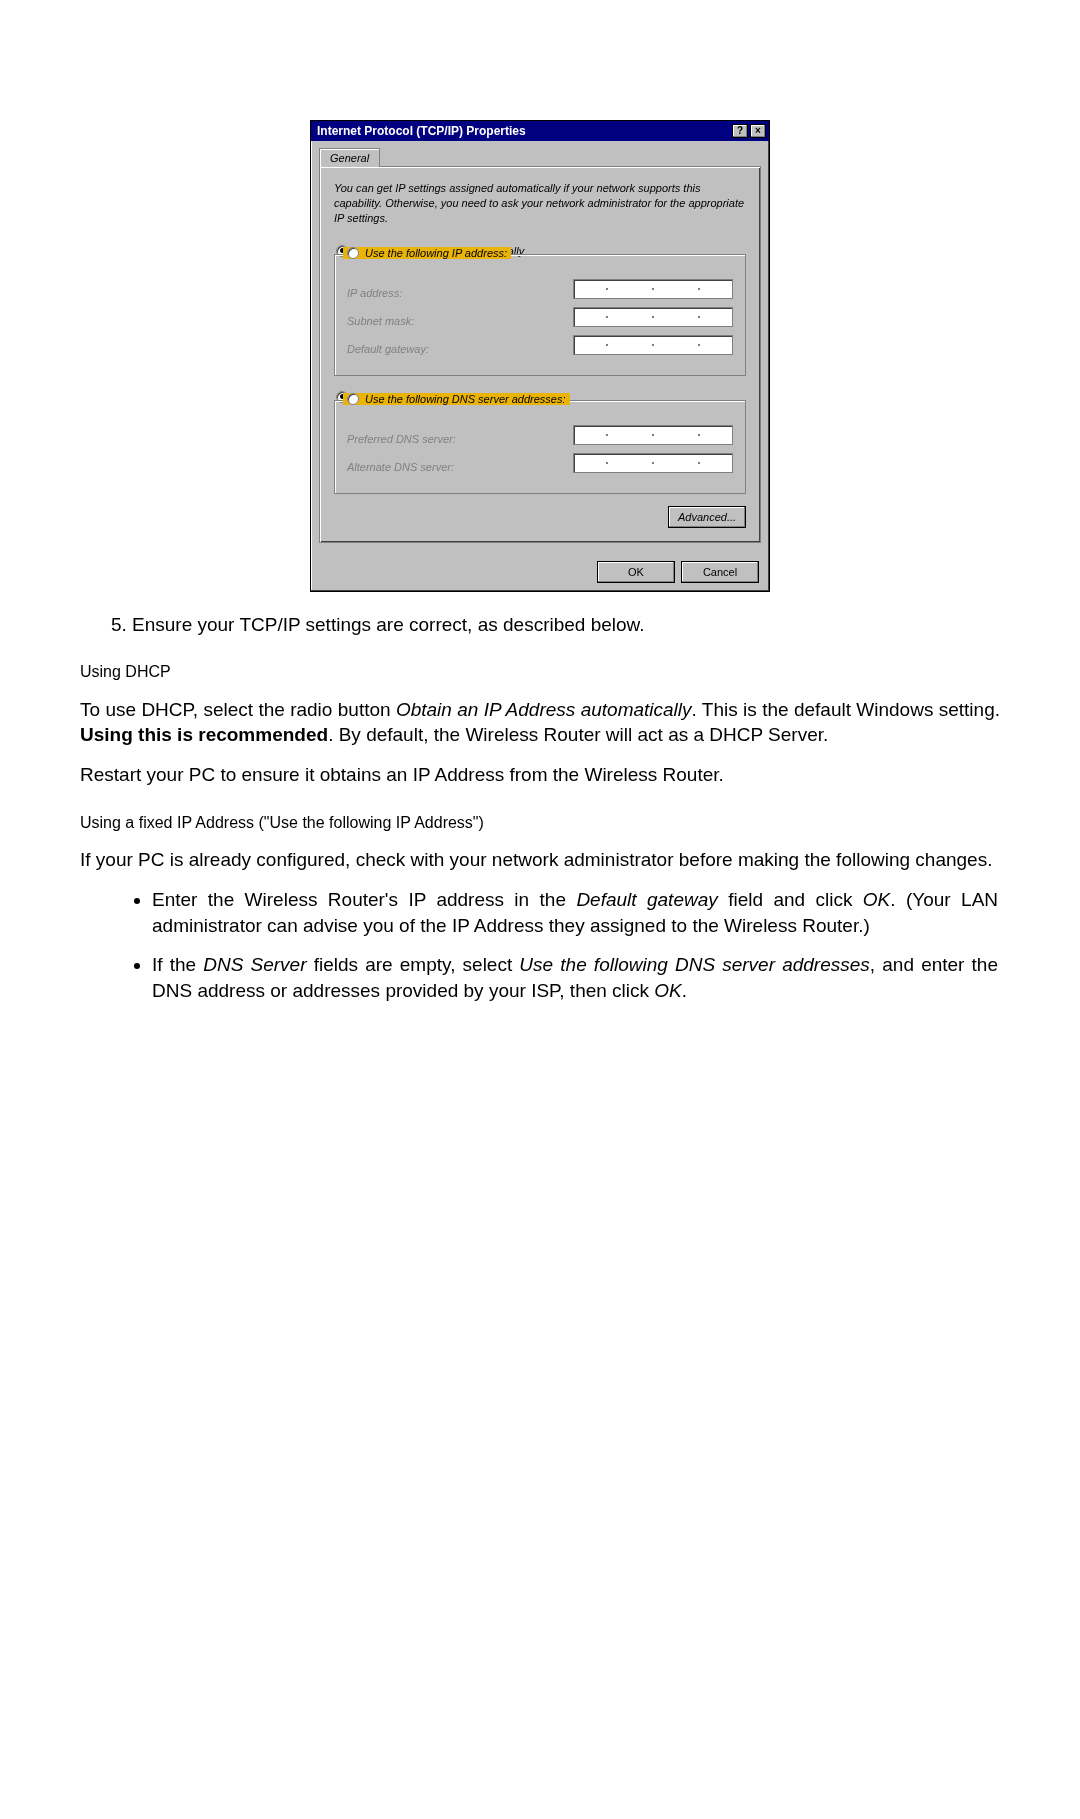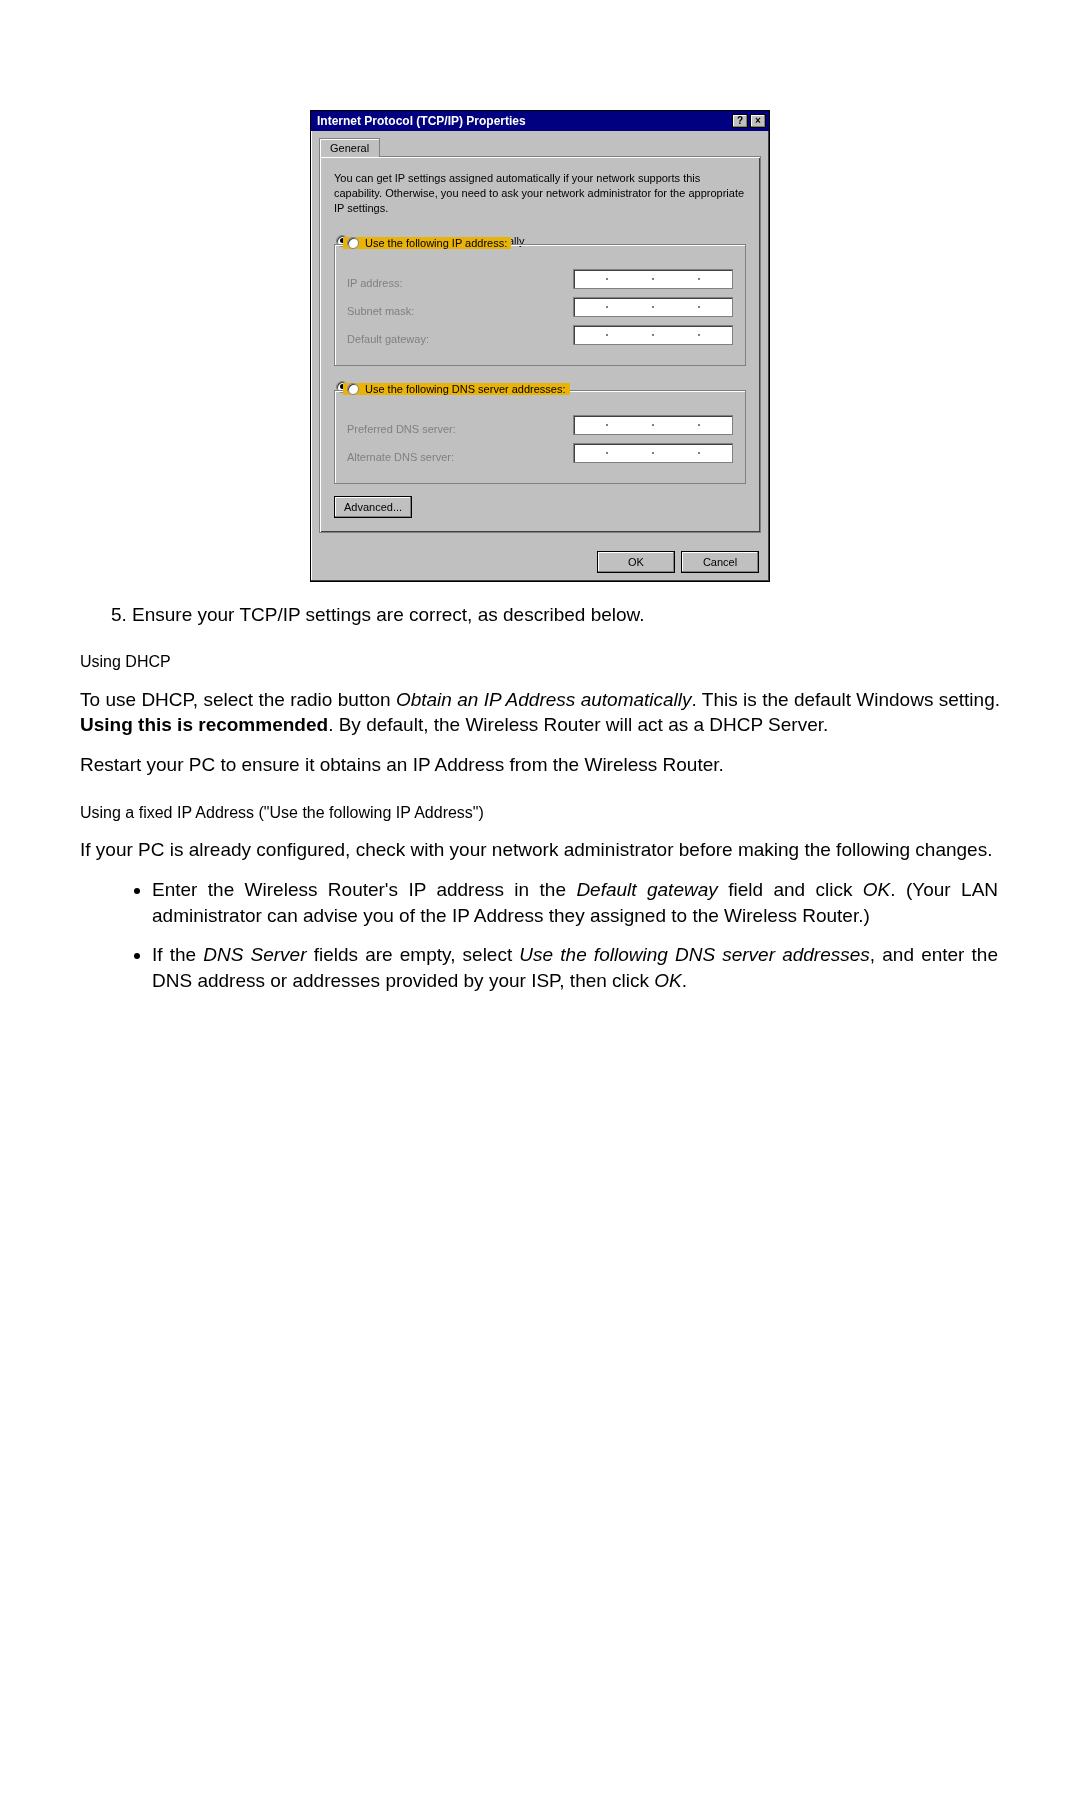--- a/index.html
+++ b/index.html
@@ -5,21 +5,21 @@
   * { box-sizing: border-box; }
   body {
     margin: 0;
     padding: 0;
     background: #fff;
     font-family: Arial, Helvetica, sans-serif;
     color: #000;
   }
   .page {
     width: 1080px;
-    margin: 0 auto;
+    margin: 10px auto;
     padding: 110px 80px 80px 80px;
   }
   
   .dialog {
     width: 460px;
     margin: 0 auto 20px auto;
     border: 1px solid #000;
     background: #c0c0c0;
     box-shadow: inset -1px -1px #404040, inset 1px 1px #fff;
     font-family: Tahoma, "MS Sans Serif", sans-serif;
@@ -41,20 +41,21 @@
     box-shadow: inset -1px -1px #808080, inset 1px 1px #fff;
     margin-left: 2px;
     font-size: 10px; font-weight: bold;
     color: #000;
     display: flex; align-items: center; justify-content: center;
     line-height: 1;
   }
   .dialog-body {
     padding: 6px 8px 10px 8px;
     font-size: 11px;
+    font-style: italic;
   }
   .tab-strip {
     display: flex;
     margin-bottom: 0;
   }
   .tab {
     border: 1px solid #808080;
     border-bottom: none;
     background: #c0c0c0;
     box-shadow: inset 1px 1px #fff;
@@ -136,21 +137,21 @@
     min-width: 78px; height: 22px;
     border: 1px solid #000;
     background: #c0c0c0;
     box-shadow: inset -1px -1px #808080, inset 1px 1px #fff;
     font-size: 11px;
     display: inline-flex; align-items: center; justify-content: center;
     padding: 0 8px;
   }
   .panel-bottom {
     display: flex;
-    justify-content: flex-start;
+    justify-content: flex-end;
     margin-top: 10px;
   }
   .dialog-actions {
     display: flex;
     justify-content: flex-end;
     gap: 6px;
     padding: 8px 10px;
   }
   
   .doc {

